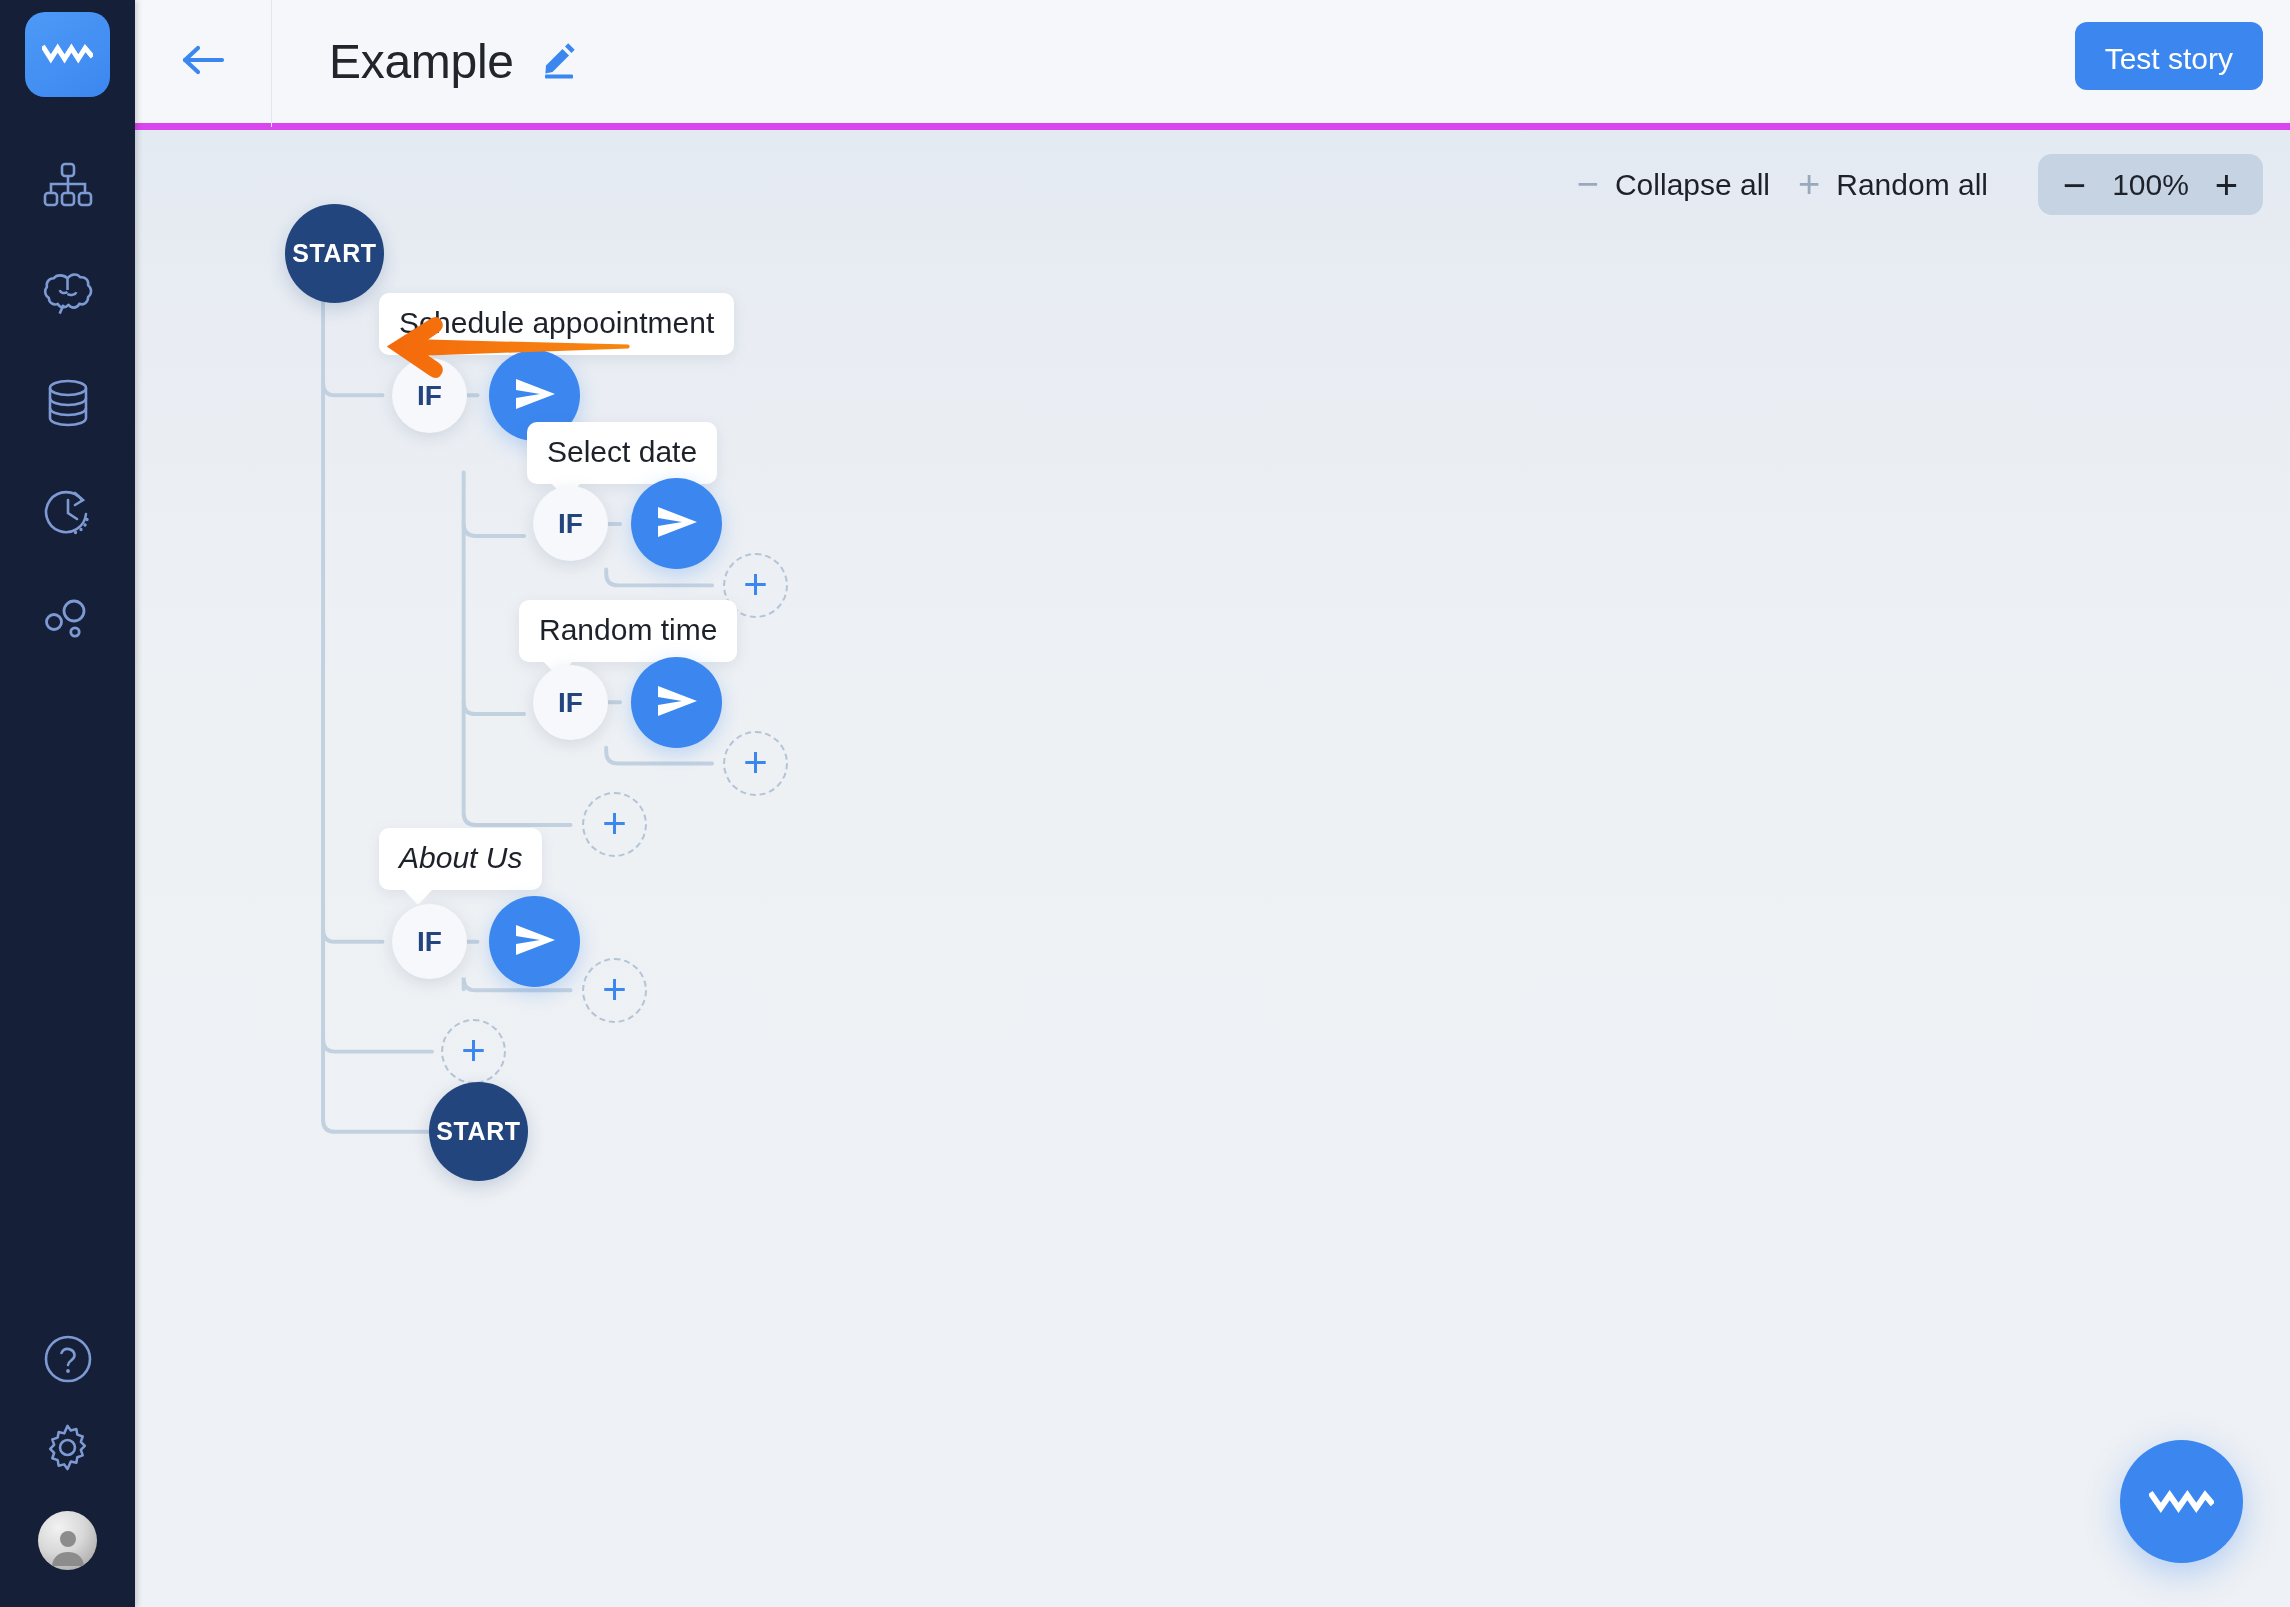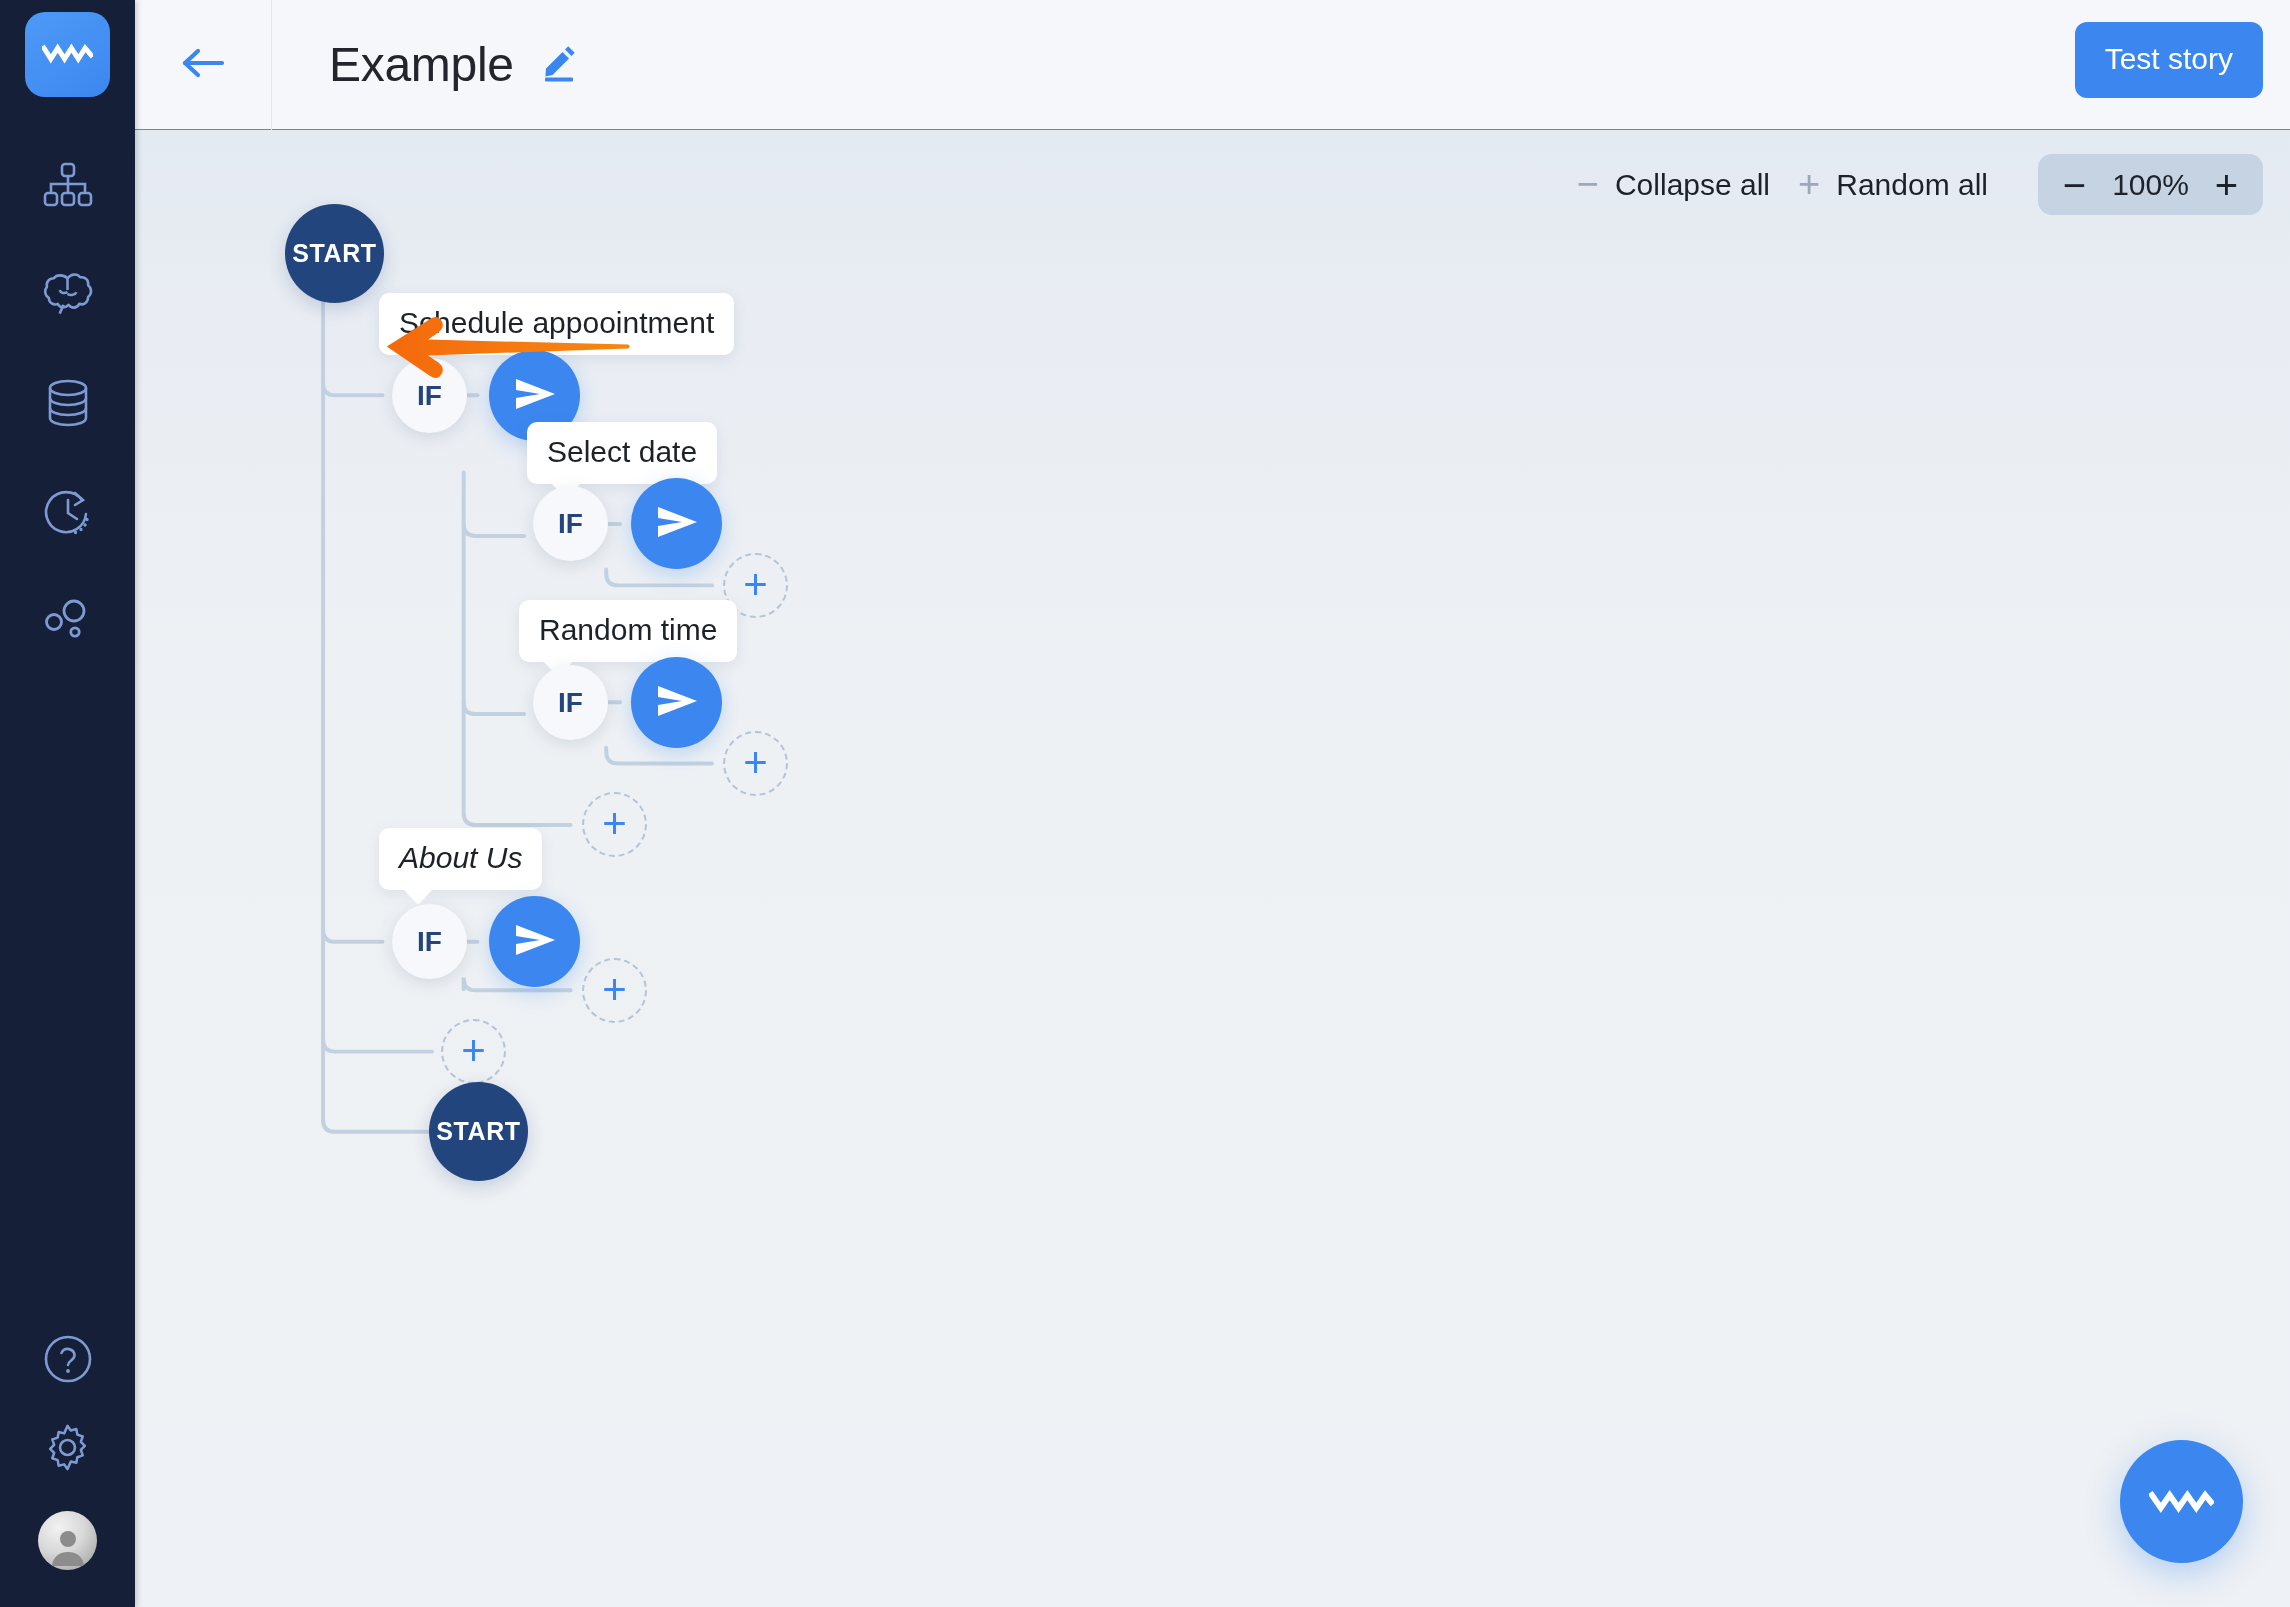--- a/index.html
+++ b/index.html
@@ -44,39 +44,39 @@
     overflow: hidden;
   }
 
   
   .main { position: relative; flex: 1 1 auto; height: 1608px; display: flex; flex-direction: column; }
 
   .topbar {
     position: relative;
     height: 130px; flex: 0 0 130px;
     background: #f5f7fa;
-    border-bottom: 1px solid #d946ef;
+    border-bottom: 7px solid #d946ef;
     display: flex; align-items: center;
   }
   .back-btn {
     width: 137px; height: 130px;
     display: flex; align-items: center; justify-content: center;
     cursor: pointer;
     border-right: 1px solid #e2e8ee;
   }
   .title-zone { display: flex; align-items: center; gap: 26px; padding-left: 57px; }
   .story-title {
     font-size: 48px; color: #22252b; font-weight: 400; letter-spacing: -0.3px;
   }
   .edit-title-btn { display: flex; align-items: center; cursor: pointer; }
   .test-story-btn {
     position: absolute; right: 28px; top: 22px;
     background: #3b87ef; color: #fff;
     font-size: 30px; font-weight: 400;
-    padding: 22px 30px 24px 30px;
+    padding: 22px 30px 16px 30px;
     border: none; border-radius: 12px;
     cursor: pointer;
     font-family: "Liberation Sans", sans-serif;
     line-height: 1;
   }
 
   
   .canvas {
     position: relative; flex: 1 1 auto;
     background: linear-gradient(180deg, #e4eaf2 0%, #e9edf3 14%, #eef1f4 40%, #eef1f5 100%);

